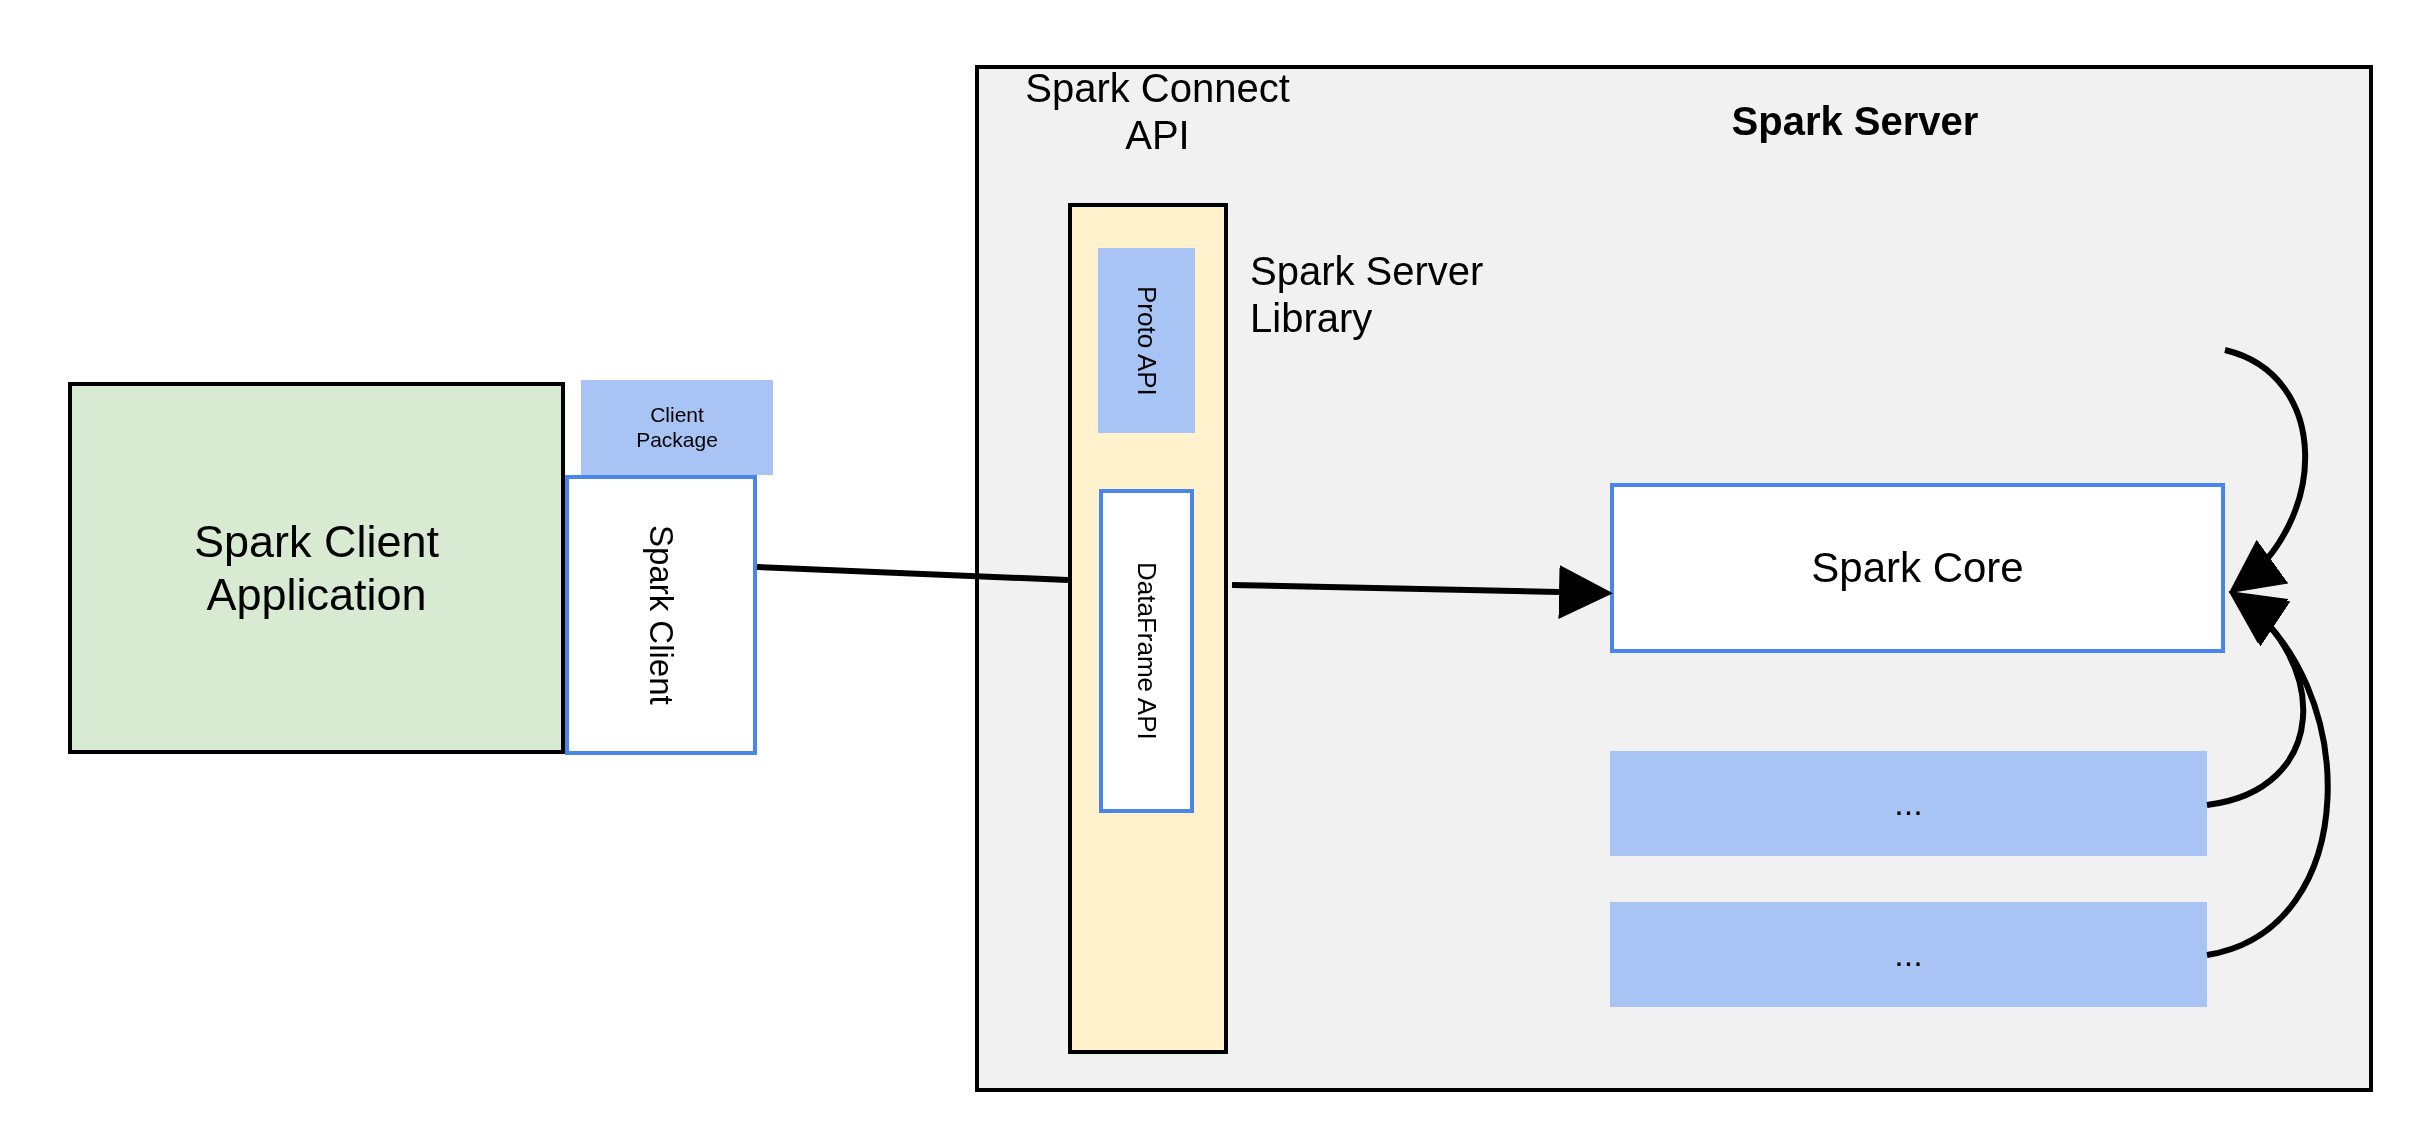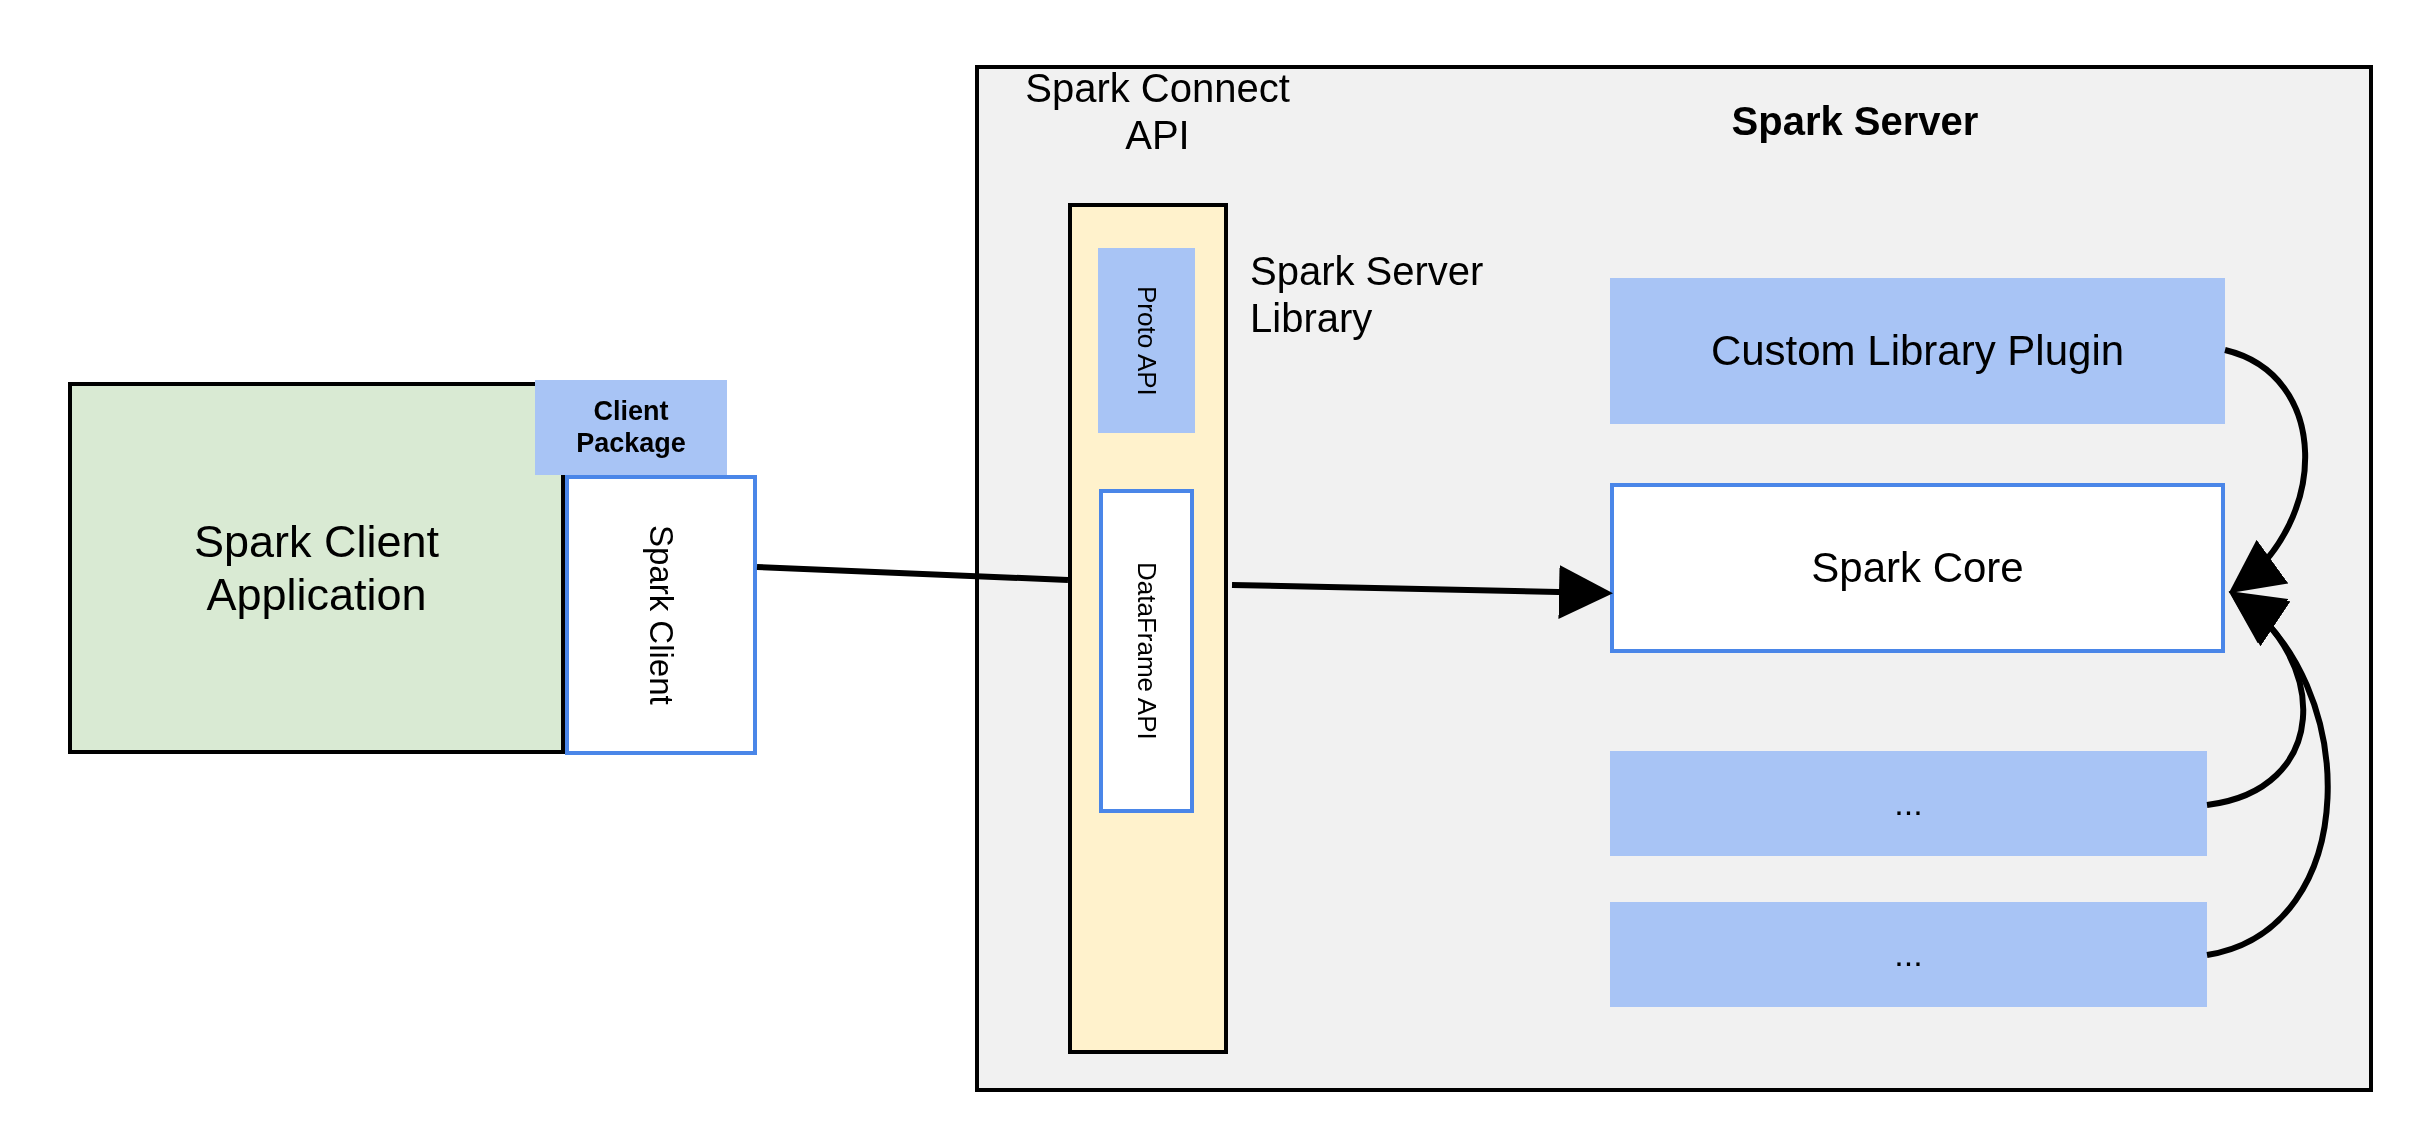--- a/index.html
+++ b/index.html
@@ -41,29 +41,28 @@
     width: 497px;
     height: 372px;
     background: #d9ead3;
     border: 4px solid #000000;
     font-size: 45px;
     z-index: 2;
   }
   #client-app .label { padding: 0 10px; }
 
   #client-package {
-    left: 535px;
+    left: 581px;
     top: 380px;
     width: 192px;
     height: 95px;
     background: #a8c4f5;
     border: 2px solid #a8c4f5;
-    font-size: 27px;
-    z-index: 3;
-    font-weight: bold;
+    font-size: 21px;
+    z-index: 3;
   }
 
   #spark-client {
     left: 565px;
     top: 475px;
     width: 192px;
     height: 280px;
     background: #ffffff;
     border: 4px solid #4a86e8;
     z-index: 3;
@@ -232,23 +231,20 @@
   <div class="box" id="api-column"></div>
 
   <div class="box" id="proto-api">
     <span class="vlabel-small">Proto API</span>
   </div>
 
   <div class="box" id="dataframe-api">
     <span class="vlabel-small">DataFrame API</span>
   </div>
 
-  <div class="box" id="custom-library-plugin">
-    <span>Custom Library Plugin</span>
-  </div>
 
   <div class="box" id="spark-core">
     <span>Spark Core</span>
   </div>
 
   <div class="box" id="dots-box-1">
     <span>...</span>
   </div>
 
   <div class="box" id="dots-box-2">

